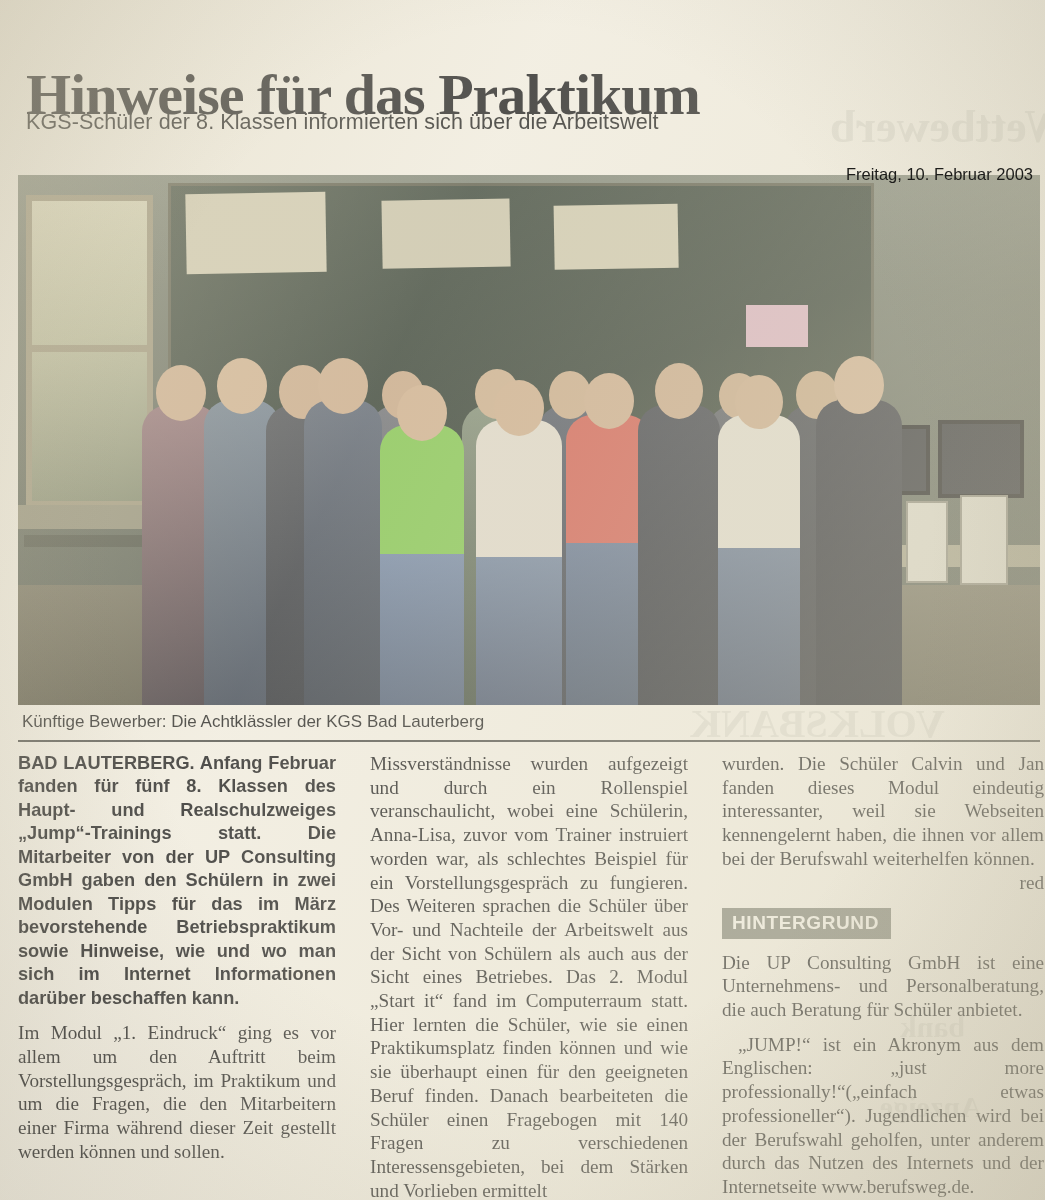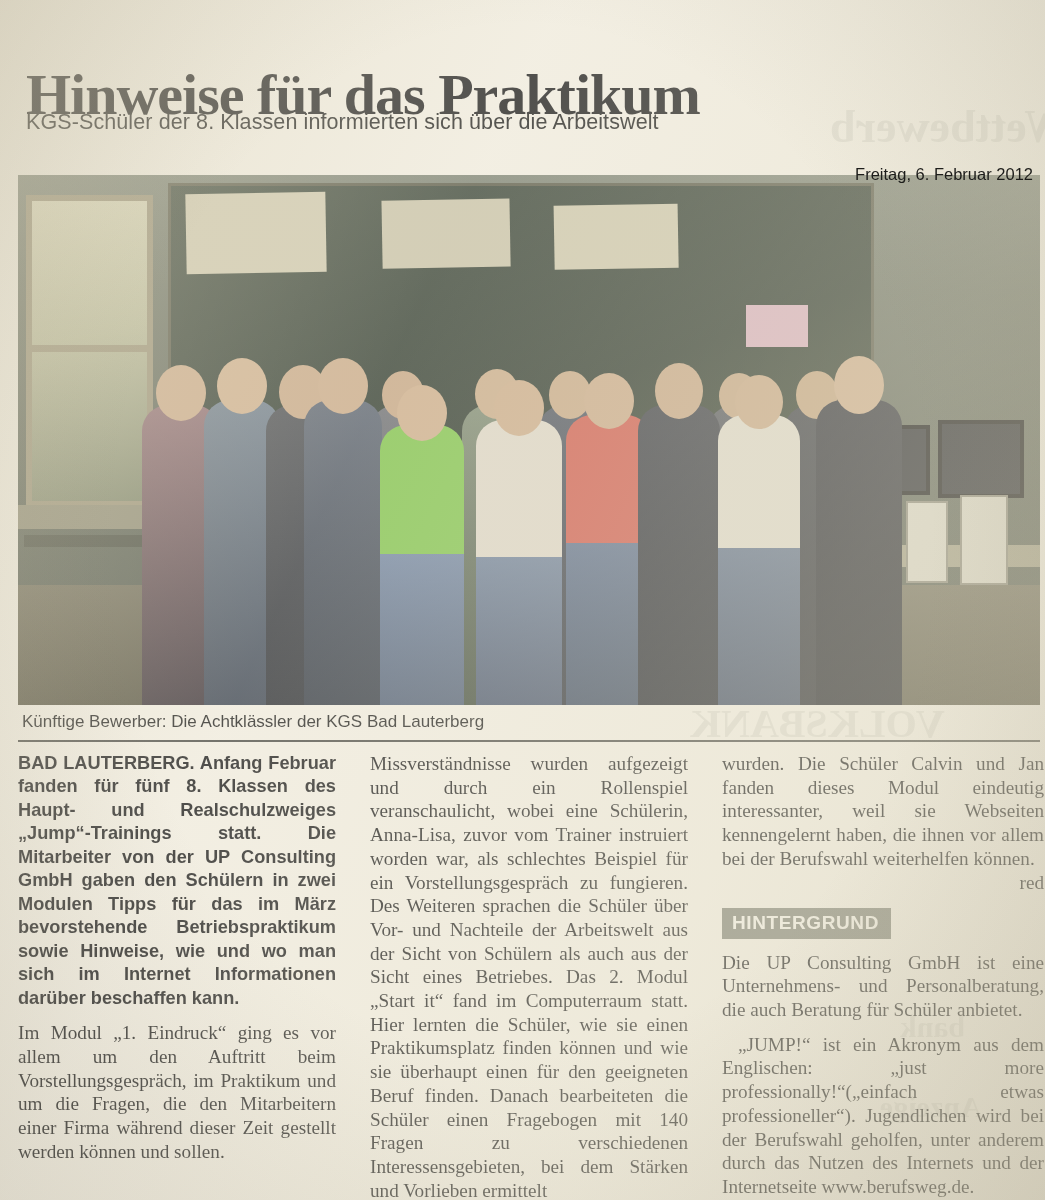--- a/index.html
+++ b/index.html
@@ -212,21 +212,21 @@
 
 <div class="page">
 
   <div class="ghost" style="left:830px; top:100px; font-size:46px;">Wettbewerb</div>
   <div class="ghost" style="left:690px; top:700px; font-size:40px;">VOLKSBANK</div>
   <div class="ghost" style="left:880px; top:1090px; font-size:30px;">Anzeige</div>
   <div class="ghost" style="left:900px; top:1010px; font-size:30px;">bank</div>
 
   <h1 class="headline">Hinweise für das Praktikum</h1>
   <div class="subhead">KGS-Schüler der 8. Klassen informierten sich über die Arbeitswelt</div>
-  <div class="dateline">Freitag, 6. Februar 2012</div>
+  <div class="dateline">Freitag, 10. Februar 2003</div>
 
   <div class="photo">
     <div class="ph-wall"></div>
     <div class="ph-window"></div>
     <div class="ph-board"></div>
     <div class="ph-papers"></div>
     <div class="ph-poster"></div>
     <div class="ph-desk-left"></div>
     <div class="ph-desk-right"></div>
     <div class="ph-monitor"></div>

